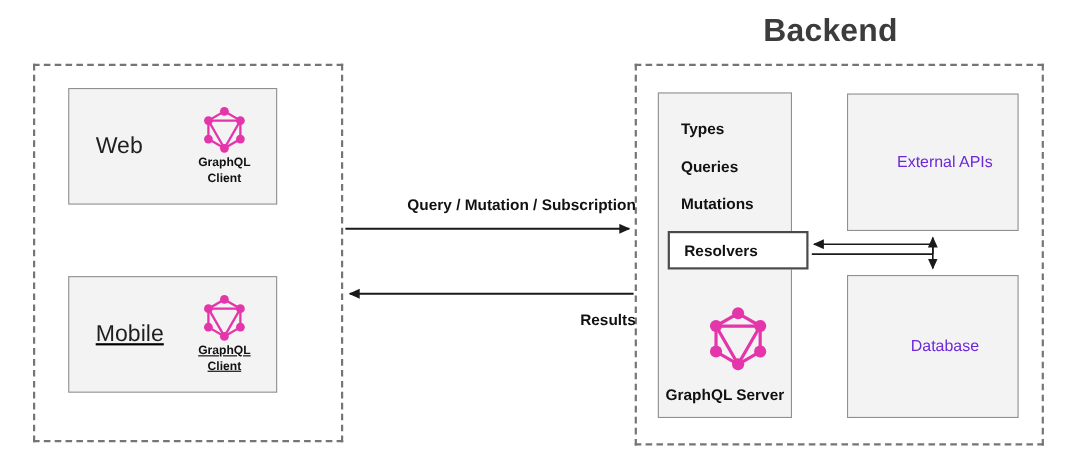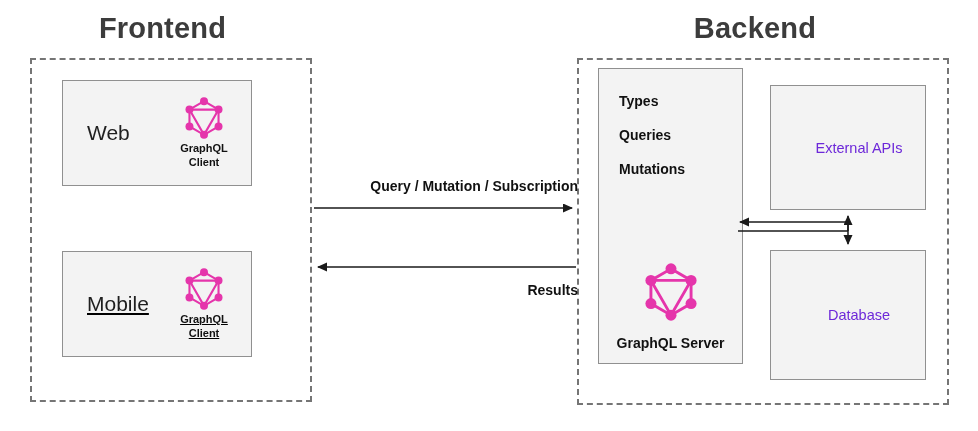--- a/index.html
+++ b/index.html
@@ -127,21 +127,20 @@
         <circle cx="50" cy="10" r="9.5" fill="#E535AB"></circle>
         <circle cx="84.6" cy="30" r="9.5" fill="#E535AB"></circle>
         <circle cx="84.6" cy="70" r="9.5" fill="#E535AB"></circle>
         <circle cx="50" cy="90" r="9.5" fill="#E535AB"></circle>
         <circle cx="15.4" cy="70" r="9.5" fill="#E535AB"></circle>
         <circle cx="15.4" cy="30" r="9.5" fill="#E535AB"></circle>
       </g>
     </defs>
   </svg>
 
-  <div class="section-title" style="left:60px; top:12px; width:205px;">Frontend</div>
   <div class="section-title" style="left:650px; top:12px; width:210px;">Backend</div>
 
   <div class="dashed-box" style="left:30px; top:58px; width:282px; height:344px;"></div>
   <div class="dashed-box" style="left:577px; top:58px; width:372px; height:347px;"></div>
 
   <div class="node client-node" style="left:62px; top:80px; width:190px; height:106px;">
     <span class="client-name">Web</span>
     <span class="client-gql">
       <svg viewBox="0 0 100 100" width="42" height="42">
         <use href="#gql-logo" xlink:href="#gql-logo"></use>
@@ -153,24 +152,25 @@
   <div class="node client-node" style="left:62px; top:251px; width:190px; height:106px;text-decoration:underline;">
     <span class="client-name">Mobile</span>
     <span class="client-gql">
       <svg viewBox="0 0 100 100" width="42" height="42">
         <use href="#gql-logo" xlink:href="#gql-logo"></use>
       </svg>
       <span class="client-label">GraphQL Client</span>
     </span>
   </div>
 
-  <div class="node" style="left:598px; top:68px; width:145px; height:296px;">
+  <div class="node" style="left:598px; top:84px; width:122px; height:296px;">
     <div class="schema-item" style="top:24px;">Types</div>
     <div class="schema-item" style="top:58px;">Queries</div>
     <div class="schema-item" style="top:92px;">Mutations</div>
+    <div class="resolvers-box" style="left:8px; top:125px; width:128px; height:35px;">Resolvers</div>
     <svg class="server-logo" style="left:43px; top:194px;" viewBox="0 0 100 100" width="58" height="58">
       <use href="#gql-logo" xlink:href="#gql-logo"></use>
     </svg>
     <div class="server-label" style="top:266px;">GraphQL Server</div>
   </div>
 
   <div class="node simple-node" style="left:770px; top:85px; width:156px; height:125px;">External APIs</div>
 
   <div class="node simple-node" style="left:770px; top:250px; width:156px; height:130px;">Database</div>
 

